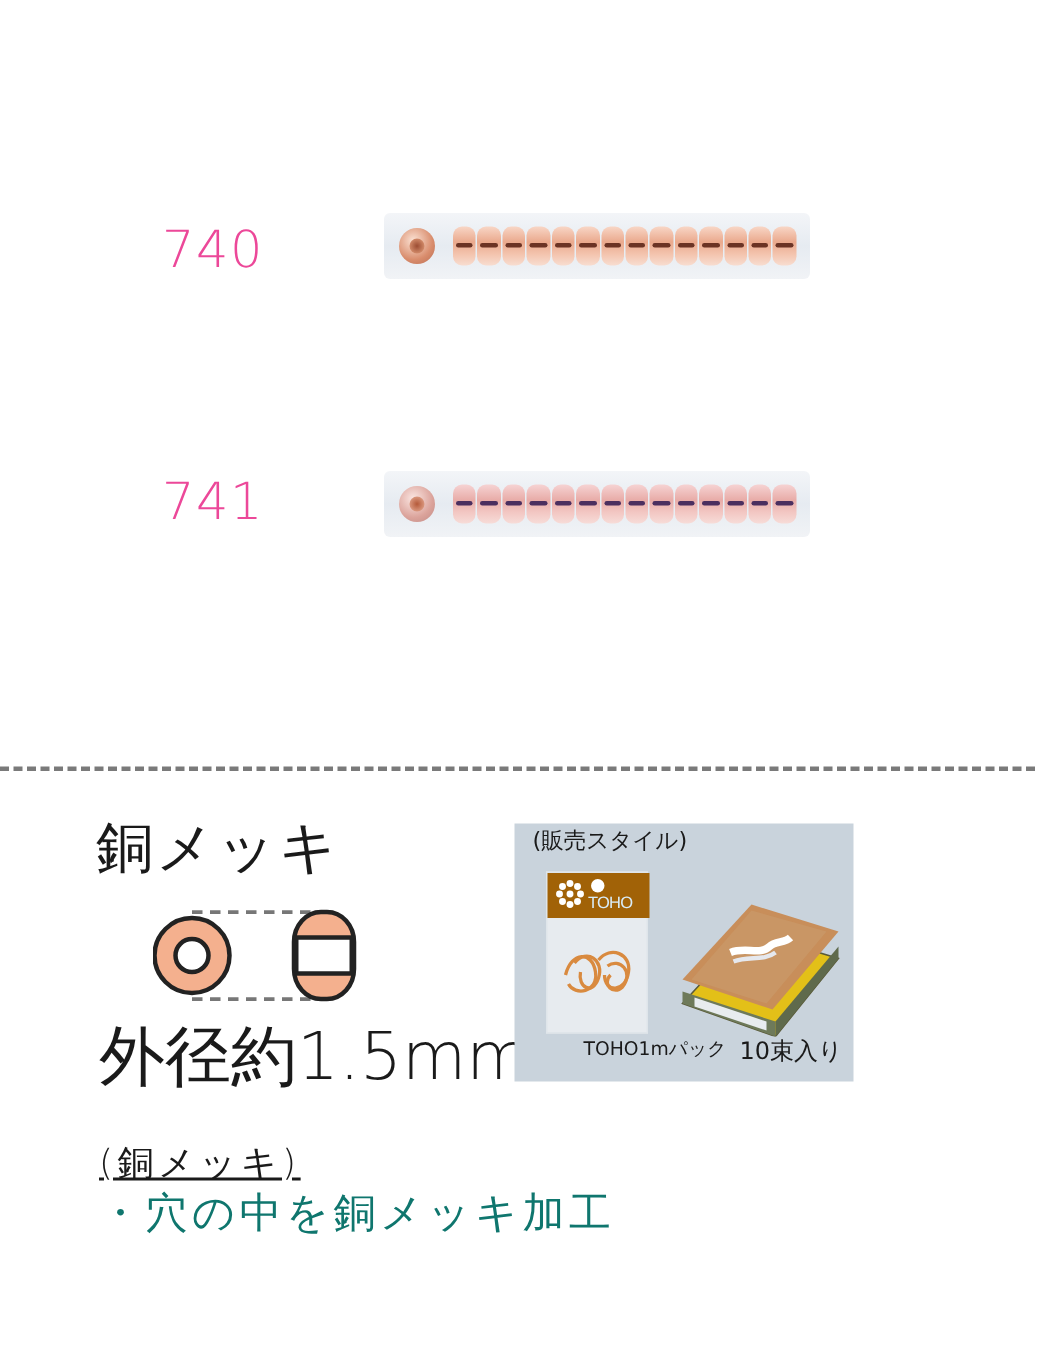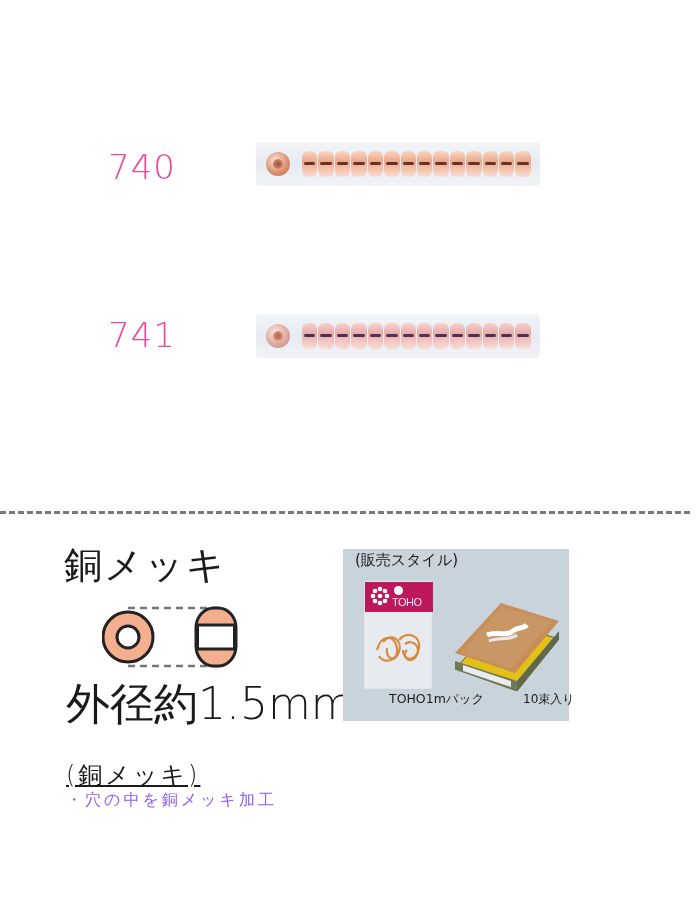--- a/index.html
+++ b/index.html
@@ -32,31 +32,31 @@
 
   .divider { position: absolute; left: 0; top: 511px; width: 690px; height: 0; border-top: 3px dashed #7a7a7a; }
 
   #type-title { position: absolute; left: 64px; top: 540px; font-size: 38px; font-weight: 300; color: #1a1a1a; letter-spacing: 2px; }
   #bead-diagram { position: absolute; left: 102px; top: 604px; width: 140px; height: 66px; }
   #diameter-label { position: absolute; left: 66px; top: 675px; font-size: 44px; font-weight: 300; color: #1a1a1a; }
 
   #sales-panel { position: absolute; left: 343px; top: 549px; width: 226px; height: 172px; background: #c9d3dc; }
   #sales-title { position: absolute; left: 12px; top: 2px; font-size: 15px; color: #1a1a1a; }
   #pack { position: absolute; left: 21px; top: 32px; width: 68px; height: 108px; background: rgba(255,255,255,0.55); border: 1px solid #dfe5ea; }
-  #pack-header { position: absolute; left: 0; top: 0; width: 68px; height: 30px; background: #be185d; }
+  #pack-header { position: absolute; left: 0; top: 0; width: 68px; height: 30px; background: #a16207; }
   #pack-header .flower { position: absolute; left: 5px; top: 4px; width: 20px; height: 20px; }
   #pack-header .dot { position: absolute; left: 29px; top: 4px; width: 9px; height: 9px; border-radius: 50%; background: #ffffff; }
   #pack-header .brand { position: absolute; left: 27px; top: 14px; font-size: 11px; color: #d9ecf8; font-family: "Liberation Sans", sans-serif; letter-spacing: -0.5px; }
   #pack-beads { position: absolute; left: 8px; top: 48px; width: 52px; height: 38px; }
   #pack-caption { position: absolute; left: 6px; top: 142px; font-size: 12.5px; color: #1a1a1a; white-space: nowrap; margin-left: 40px; }
   #box { position: absolute; left: 108px; top: 42px; width: 110px; height: 100px; }
-  #box-caption { position: absolute; left: 150px; top: 142px; font-size: 12px; color: #1a1a1a; white-space: nowrap; margin-left: 30px; }
+  #box-caption { position: absolute; left: 150px; top: 142px; font-size: 16px; color: #1a1a1a; white-space: nowrap; }
 
   #plating-title { position: absolute; left: 66px; top: 759px; font-size: 24px; font-weight: 300; color: #1a1a1a; letter-spacing: 3px; text-decoration: underline; }
-  #plating-desc { position: absolute; left: 66px; top: 790px; font-size: 16px; font-weight: 300; color: #8b5cf6; letter-spacing: 3px; }
+  #plating-desc { position: absolute; left: 66px; top: 790px; font-size: 28px; font-weight: 300; color: #0f766e; letter-spacing: 3px; }
 </style>
 </head>
 <body>
 
 <div id="code-740" class="code-label">740</div>
 <div id="strip-740" class="bead-strip">
   <div class="bead-single">
       <div class="hole"></div>
     </div>
   <div class="bead-row">

